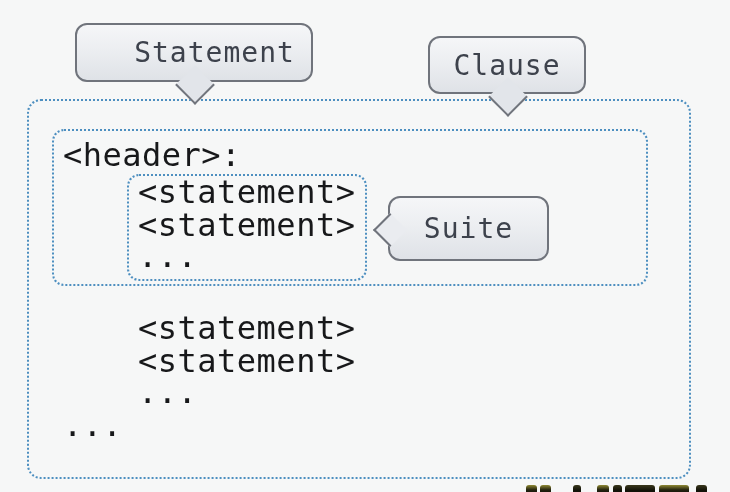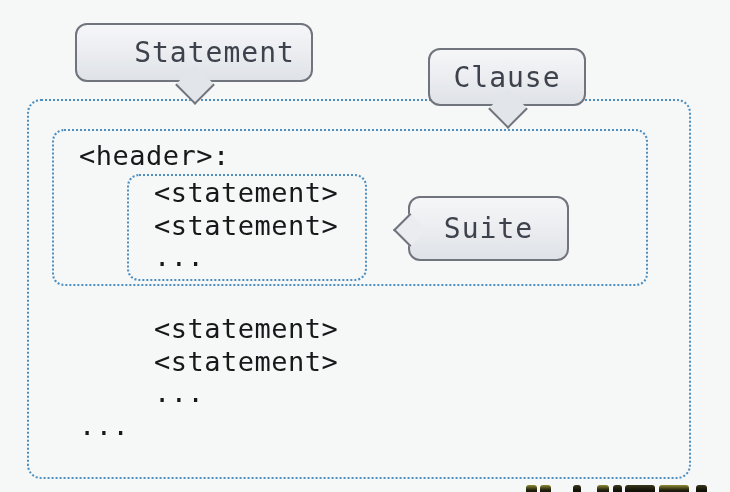--- a/index.html
+++ b/index.html
@@ -25,26 +25,25 @@
   }
   .box.outer  { left: 27px;  top: 99px;  width: 660px; height: 376px; }
   .box.clause { left: 52px;  top: 129px; width: 592px; height: 153px; border-radius: 12px; }
   .box.suite  { left: 127px; top: 174px; width: 236px; height: 103px; border-radius: 12px; }
 
   
   .code {
     position: absolute;
     z-index: 2;
     font-family: "DejaVu Sans Mono", "Liberation Mono", monospace;
-    font-size: 27px;
+    font-size: 32px;
     line-height: 33px;
     letter-spacing: 0.5px;
     color: #17181a;
     white-space: pre;
-    margin-left: 16px;
   }
 
   
   .bubble {
     position: absolute;
     z-index: 3;
     background: linear-gradient(to bottom, #f5f6f8 0%, #eceef1 45%, #dfe2e7 100%);
     border: 2px solid #70747c;
     border-radius: 12px;
     display: flex;
@@ -109,25 +108,25 @@
   <div class="code" style="left:138px; top:240px;">...</div>
   <div class="code" style="left:138px; top:312px;">&lt;statement&gt;</div>
   <div class="code" style="left:138px; top:345px;">&lt;statement&gt;</div>
   <div class="code" style="left:138px; top:376px;">...</div>
   <div class="code" style="left:63px;  top:409px;">...</div>
 
   <div class="bubble tail-down" style="left:75px; top:23px; width:193px; height:55px;padding-left:41px;">
     <span>Statement</span>
   </div>
 
-  <div class="bubble tail-down" style="left:428px; top:48px; width:154px; height:54px;">
+  <div class="bubble tail-down" style="left:428px; top:36px; width:154px; height:54px;">
     <span>Clause</span>
   </div>
 
-  <div class="bubble tail-left" style="left:408px; top:196px; width:157px; height:61px;">
+  <div class="bubble tail-left" style="left:388px; top:196px; width:157px; height:61px;">
     <span>Suite</span>
   </div>
 
   <div class="artifact" style="left:526px; width:11px;"></div>
   <div class="artifact" style="left:540px; width:11px;"></div>
   <div class="artifact dark" style="left:573px; width:8px;"></div>
   <div class="artifact" style="left:597px; width:12px;"></div>
   <div class="artifact dark" style="left:613px; width:9px;"></div>
   <div class="artifact dark" style="left:625px; width:30px;"></div>
   <div class="artifact" style="left:659px; width:30px;"></div>

